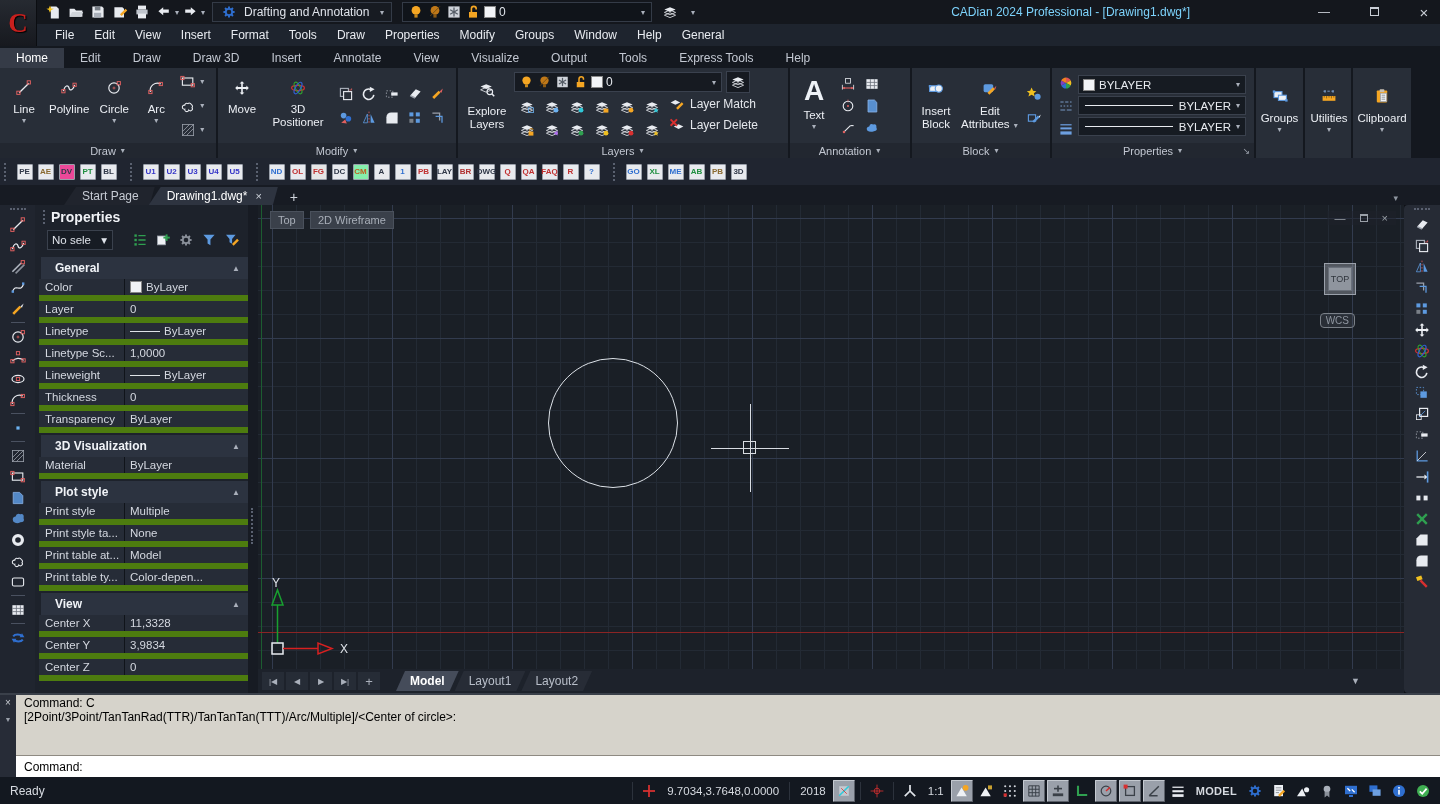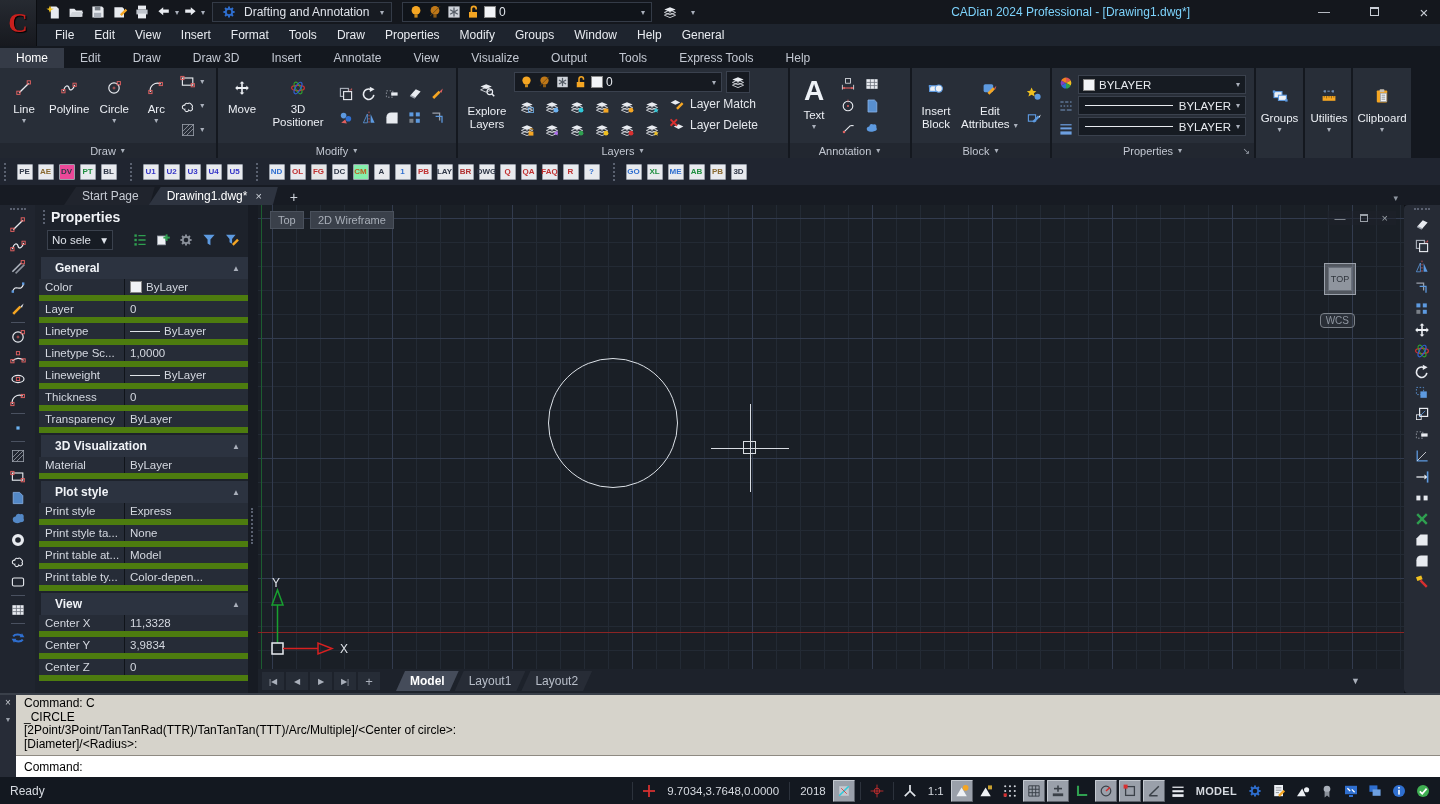--- a/index.html
+++ b/index.html
@@ -1243,21 +1243,21 @@
       </div>
 
       <div class="psec">
         <div class="psec-h">
             <b>Plot style</b>
             <span class="up">▲</span>
           </div>
         <div class="prow">
           <div class="plab">Print style</div>
           <div class="pval">
-              <span>Express</span>
+              <span>Multiple</span>
             </div>
         </div>
         <div class="prow">
           <div class="plab">Print style ta...</div>
           <div class="pval">
               <span>None</span>
             </div>
         </div>
         <div class="prow">
           <div class="plab">Print table at...</div>
@@ -1466,23 +1466,21 @@
   </div>
 
   <div class="cmd">
     <div class="cmd-gutter">
       <span class="gx">×</span>
       <span class="gv">▼</span>
     </div>
     <div class="cmd-body">
       <div class="cmd-hist" id="cmd-hist">
           <div>Command: C</div>
-          <div>_CIRCLE</div>
           <div>[2Point/3Point/TanTanRad(TTR)/TanTanTan(TTT)/Arc/Multiple]/&lt;Center of circle&gt;:</div>
-          <div>[Diameter]/&lt;Radius&gt;:</div>
         </div>
       <div class="cmd-input">
           <span>Command:</span>
         </div>
     </div>
   </div>
 
   <div class="statusbar" id="statusbar">
     <span class="sb-ready">Ready</span>
     <span class="sb-fill"></span>

